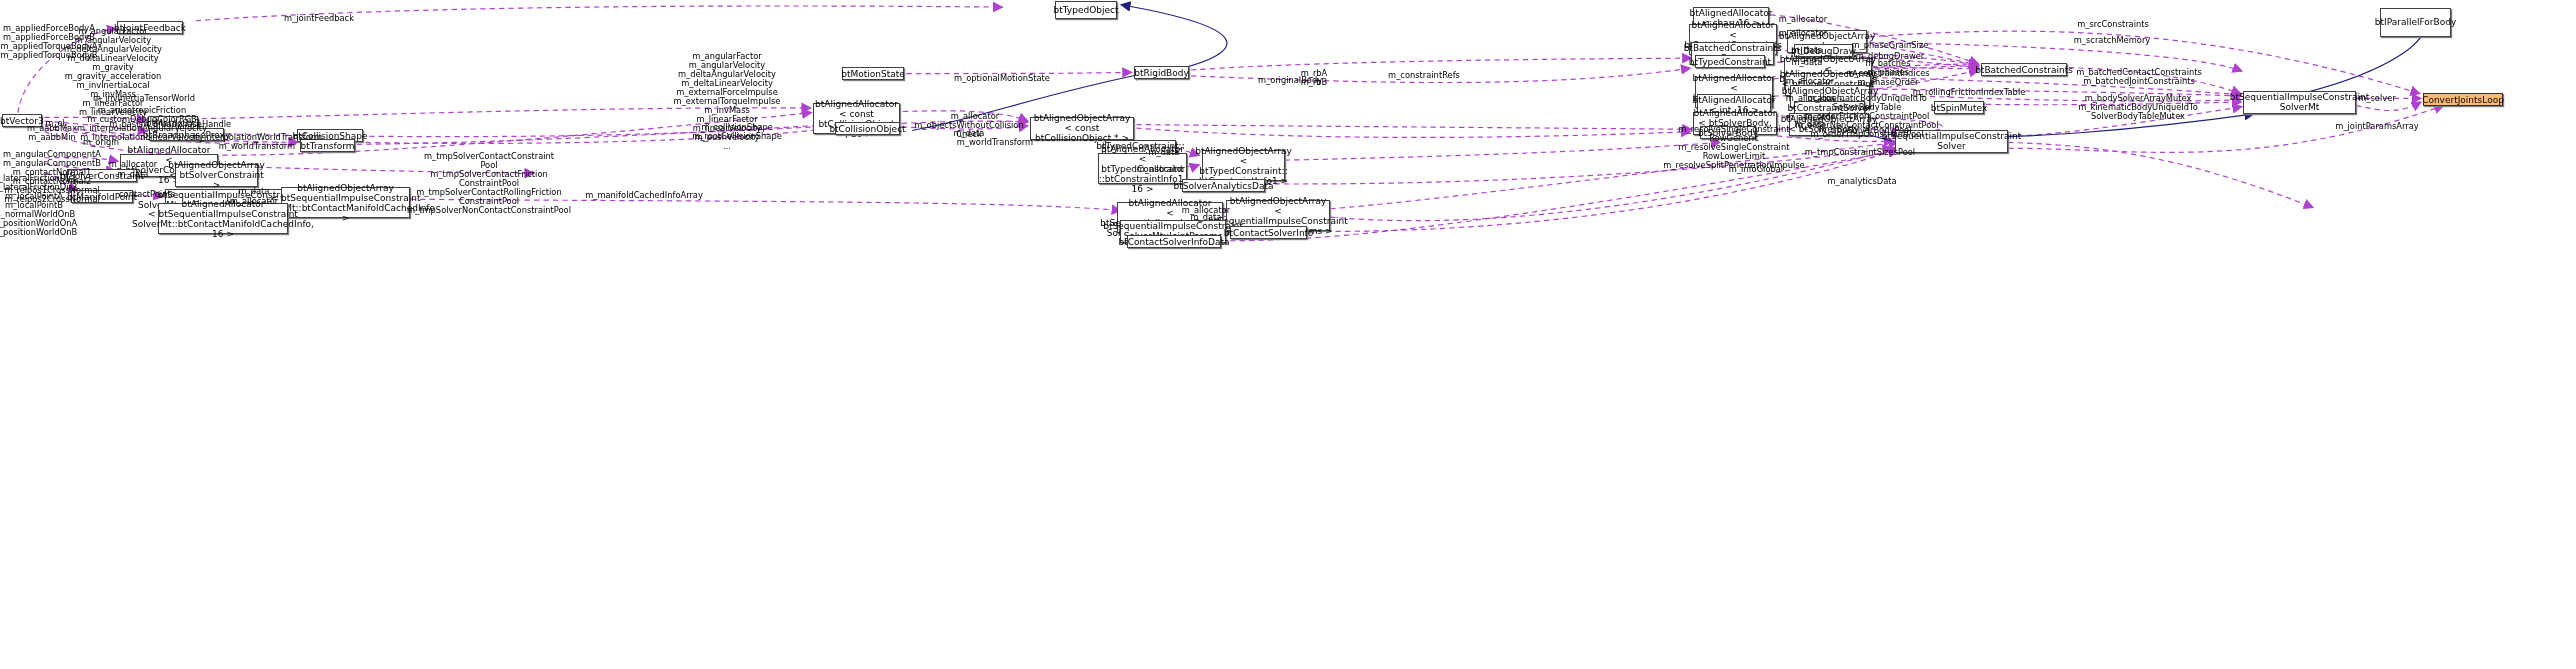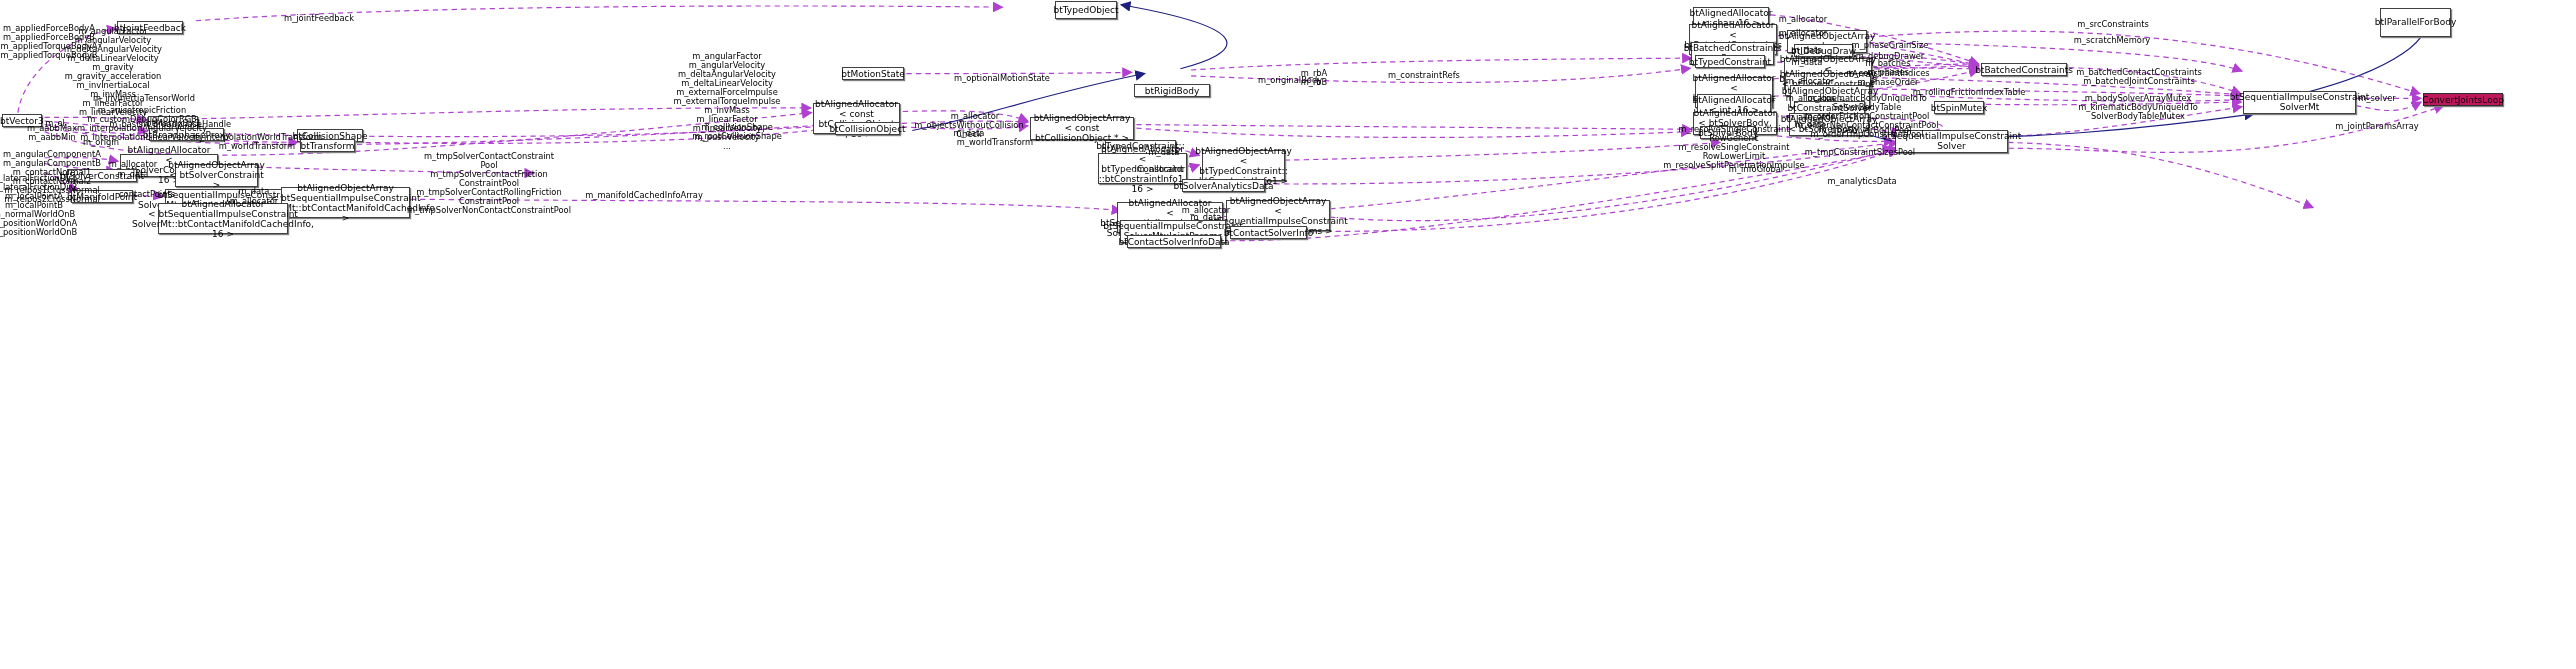--- a/index.html
+++ b/index.html
@@ -21,21 +21,21 @@
     font-size:9px;
     line-height:10px;
     text-align:center;
     display:flex;
     align-items:center;
     justify-content:center;
     padding:0.6px 2.4px;
     box-shadow:1.2px 1.2px 0 0 #808080;
     white-space:pre-line;
   }
-  .node.current{background:#be185d;border:0.6px solid #303030;}
+  .node.current{background:#fdba74;border:0.6px solid #303030;}
   .edgelabel{
     position:absolute;
     font-size:8.3px;
     line-height:9px;
     color:#000000;
     text-align:center;
     white-space:pre-line;
     transform:translateX(-50%);
   }
 </style>
@@ -160,21 +160,21 @@
       <div class="node current" style="left: 2423px; top: 93px; width: 80px; height: 13px;">ConvertJointsLoop</div>
       <div class="node" style="left: 2380px; top: 7.7px; width: 71px; height: 29px;">btIParallelForBody</div>
       <div class="node" style="left: 1693px; top: 112px; width: 84px; height: 22.5px;">btAlignedAllocator
 &lt; btSolverBody, 16 &gt;</div>
       <div class="node" style="left: 1789px; top: 113px; width: 80px; height: 22.5px;">btAlignedObjectArray
 &lt; btSolverBody &gt;</div>
       <div class="node" style="left: 1700px; top: 126px; width: 56px; height: 13px;">btSolverBody</div>
       <div class="node" style="left: 1895px; top: 130px; width: 113px; height: 22.5px;">btSequentialImpulseConstraint
 Solver</div>
       <div class="node" style="left: 842px; top: 67px; width: 62px; height: 13px;">btMotionState</div>
-      <div class="node" style="left: 1134px; top: 84px; width: 76px; height: 13px;">btRigidBody</div>
+      <div class="node" style="left: 1134px; top: 66px; width: 55px; height: 13px;">btRigidBody</div>
       <div class="node" style="left: 1.8px; top: 114px; width: 40px; height: 13px;">btVector3</div>
       <div class="node" style="left: 148px; top: 116px; width: 50px; height: 13px;">btMatrix3x3</div>
       <div class="node" style="left: 149px; top: 128px; width: 75px; height: 13px;">btBroadphaseProxy</div>
       <div class="node" style="left: 297px; top: 129px; width: 66px; height: 13px;">btCollisionShape</div>
       <div class="node" style="left: 300px; top: 139px; width: 55px; height: 13px;">btTransform</div>
       <div class="node" style="left: 813px; top: 103px; width: 87px; height: 31px;">btAlignedAllocator
 &lt; const btCollisionObject
 *, 16 &gt;</div>
       <div class="node" style="left: 835px; top: 122px; width: 65px; height: 13px;">btCollisionObject</div>
       <div class="node" style="left: 1030px; top: 117px; width: 104px; height: 22.5px;">btAlignedObjectArray

